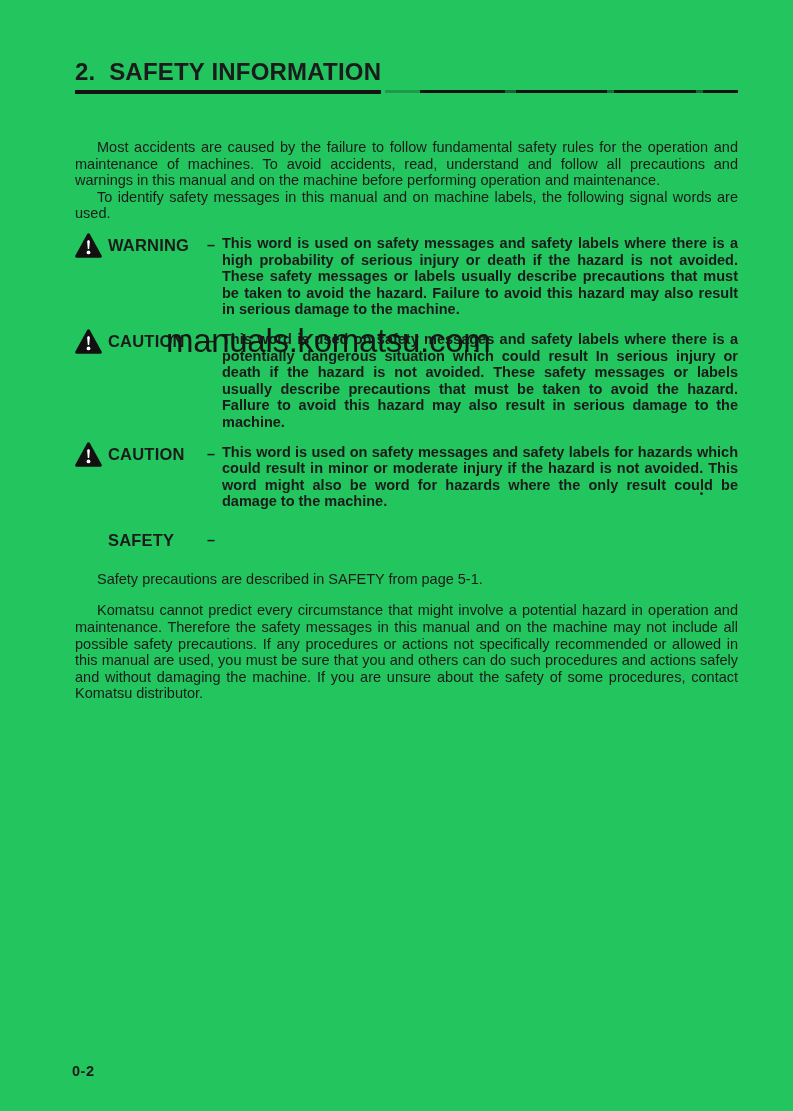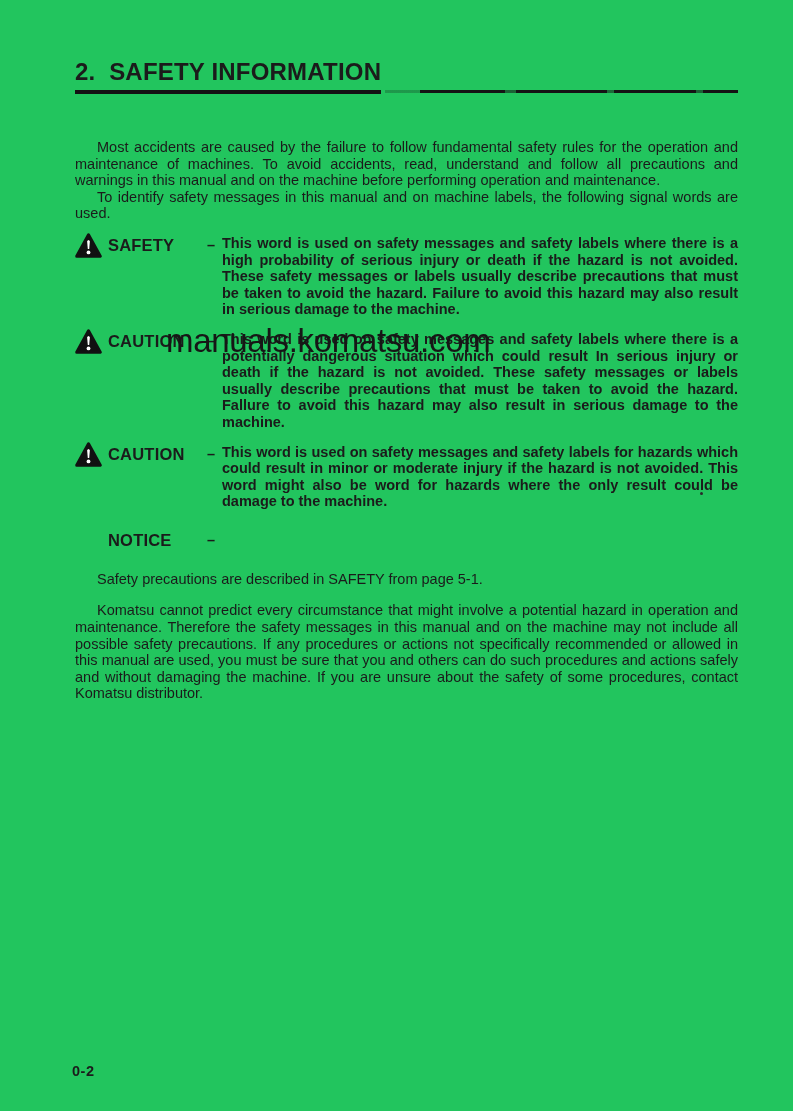--- a/index.html
+++ b/index.html
@@ -81,21 +81,21 @@
 
     <div class="signals">
 
       <div class="signal">
         <div class="sig-head">
           <svg class="tri-icon" viewBox="0 0 27 26">
             <path d="M13.5 1.8 L25.3 23.2 L1.7 23.2 Z" fill="#111" stroke="#111" stroke-width="3" stroke-linejoin="round"></path>
             <path d="M13.5 7 L14.9 7.9 L14.2 16 L12.8 16 L12.1 7.9 Z" fill="#fff"></path>
             <circle cx="13.5" cy="19.4" r="1.9" fill="#fff"></circle>
           </svg>
-          <span class="sig-label">SAFETY</span>
+          <span class="sig-label">WARNING</span>
         </div>
         <div class="sig-dash">–</div>
         <p class="sig-text">This word is used on safety messages and safety labels where there is a high probability of serious injury or death if the hazard is not avoided. These safety messages or labels usually describe precautions that must be taken to avoid the hazard. Failure to avoid this hazard may also result in serious damage to the machine.</p>
       </div>
 
       <div class="signal">
         <div class="sig-head">
           <svg class="tri-icon" viewBox="0 0 27 26">
             <path d="M13.5 1.8 L25.3 23.2 L1.7 23.2 Z" fill="#111" stroke="#111" stroke-width="3" stroke-linejoin="round"></path>
             <path d="M13.5 7 L14.9 7.9 L14.2 16 L12.8 16 L12.1 7.9 Z" fill="#fff"></path>
@@ -116,21 +116,21 @@
           </svg>
           <span class="sig-label">CAUTION</span>
         </div>
         <div class="sig-dash">–</div>
         <p class="sig-text">This word is used on safety messages and safety labels for hazards which could result in minor or moderate injury if the hazard is not avoided. This word might also be word for hazards where the only result could be damage to the machine.</p>
       </div>
 
       <div class="signal" style="margin-top:20px;">
         <div class="sig-head">
           <span class="tri-spacer"></span>
-          <span class="sig-label">NOTICE</span>
+          <span class="sig-label">SAFETY</span>
         </div>
         <div class="sig-dash">–</div>
       </div>
 
     </div>
 
     <p class="safety-ref indent">Safety precautions are described in SAFETY from page 5-1.</p>
 
     <p class="closing indent">Komatsu cannot predict every circumstance that might involve a potential hazard in operation and maintenance. Therefore the safety messages in this manual and on the machine may not include all possible safety precautions. If any procedures or actions not specifically recommended or allowed in this manual are used, you must be sure that you and others can do such procedures and actions safely and without damaging the machine. If you are unsure about the safety of some procedures, contact Komatsu distributor.</p>
 

